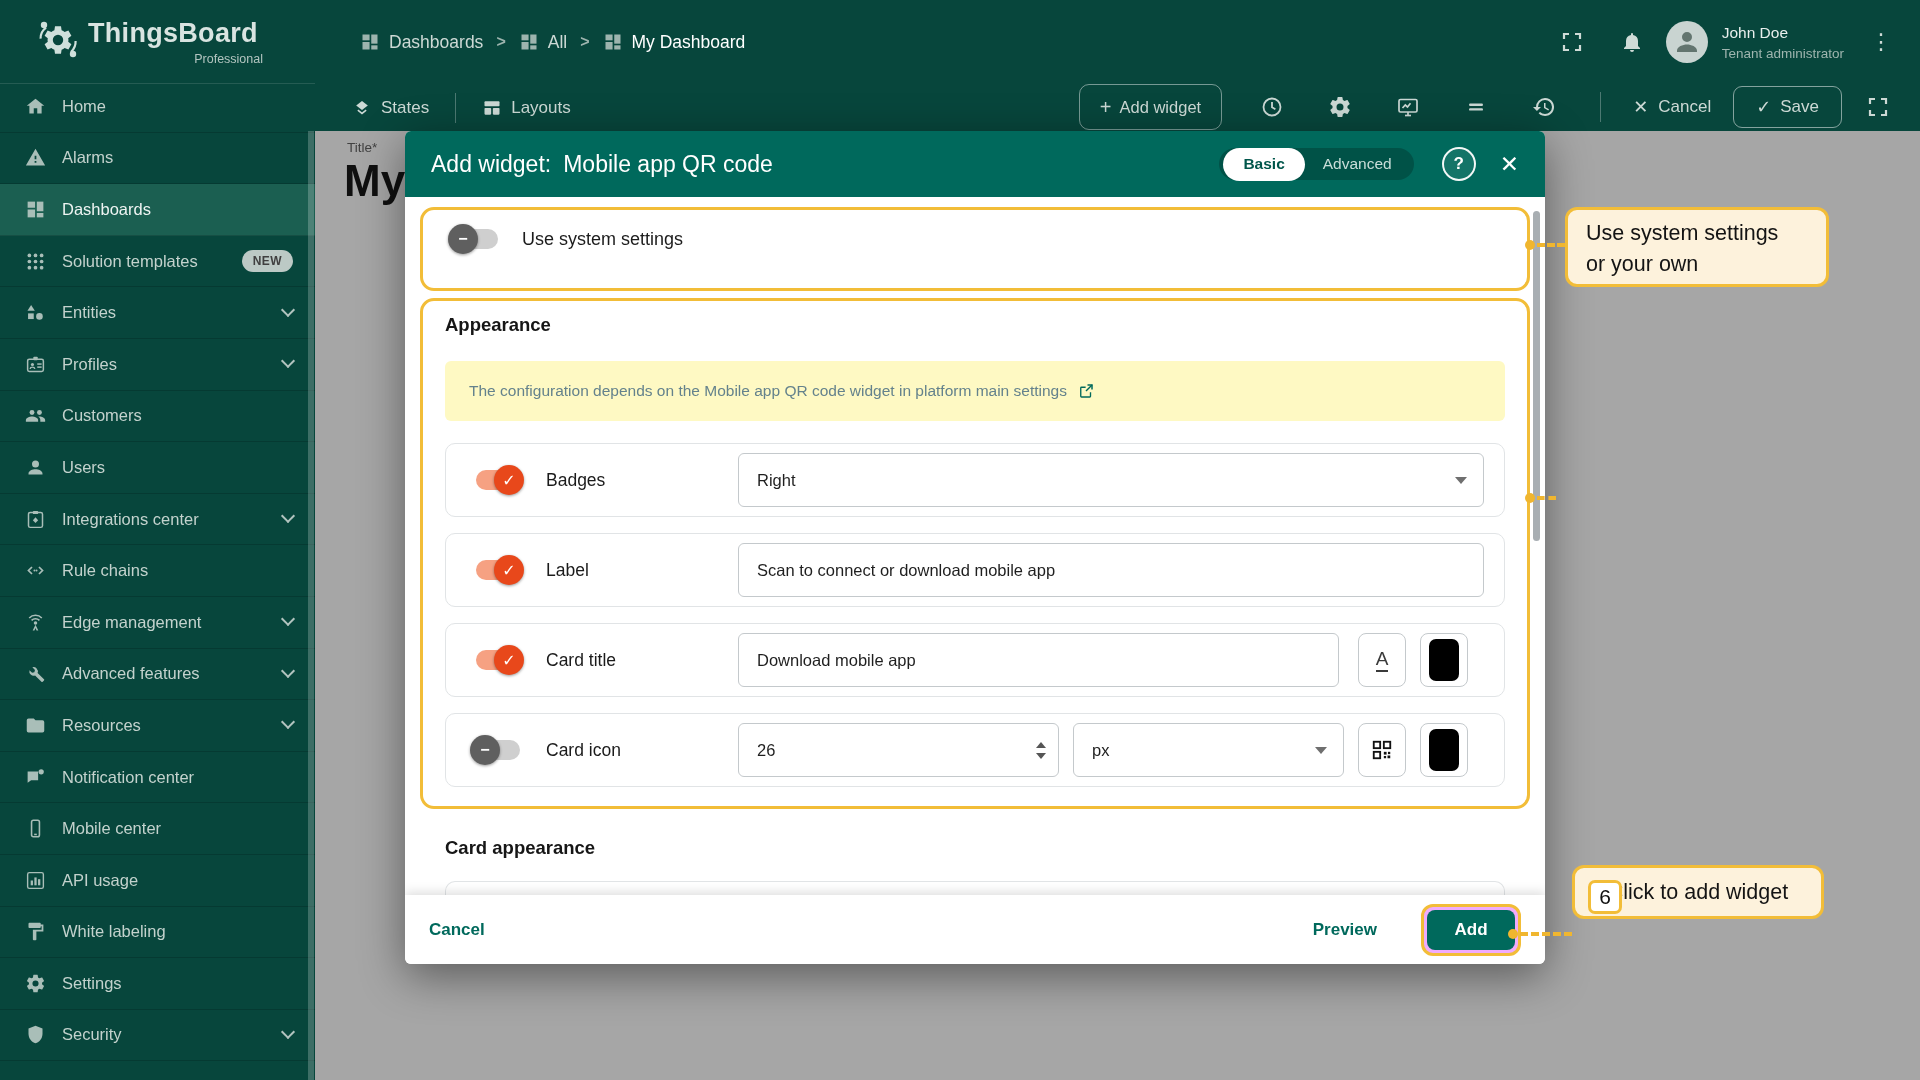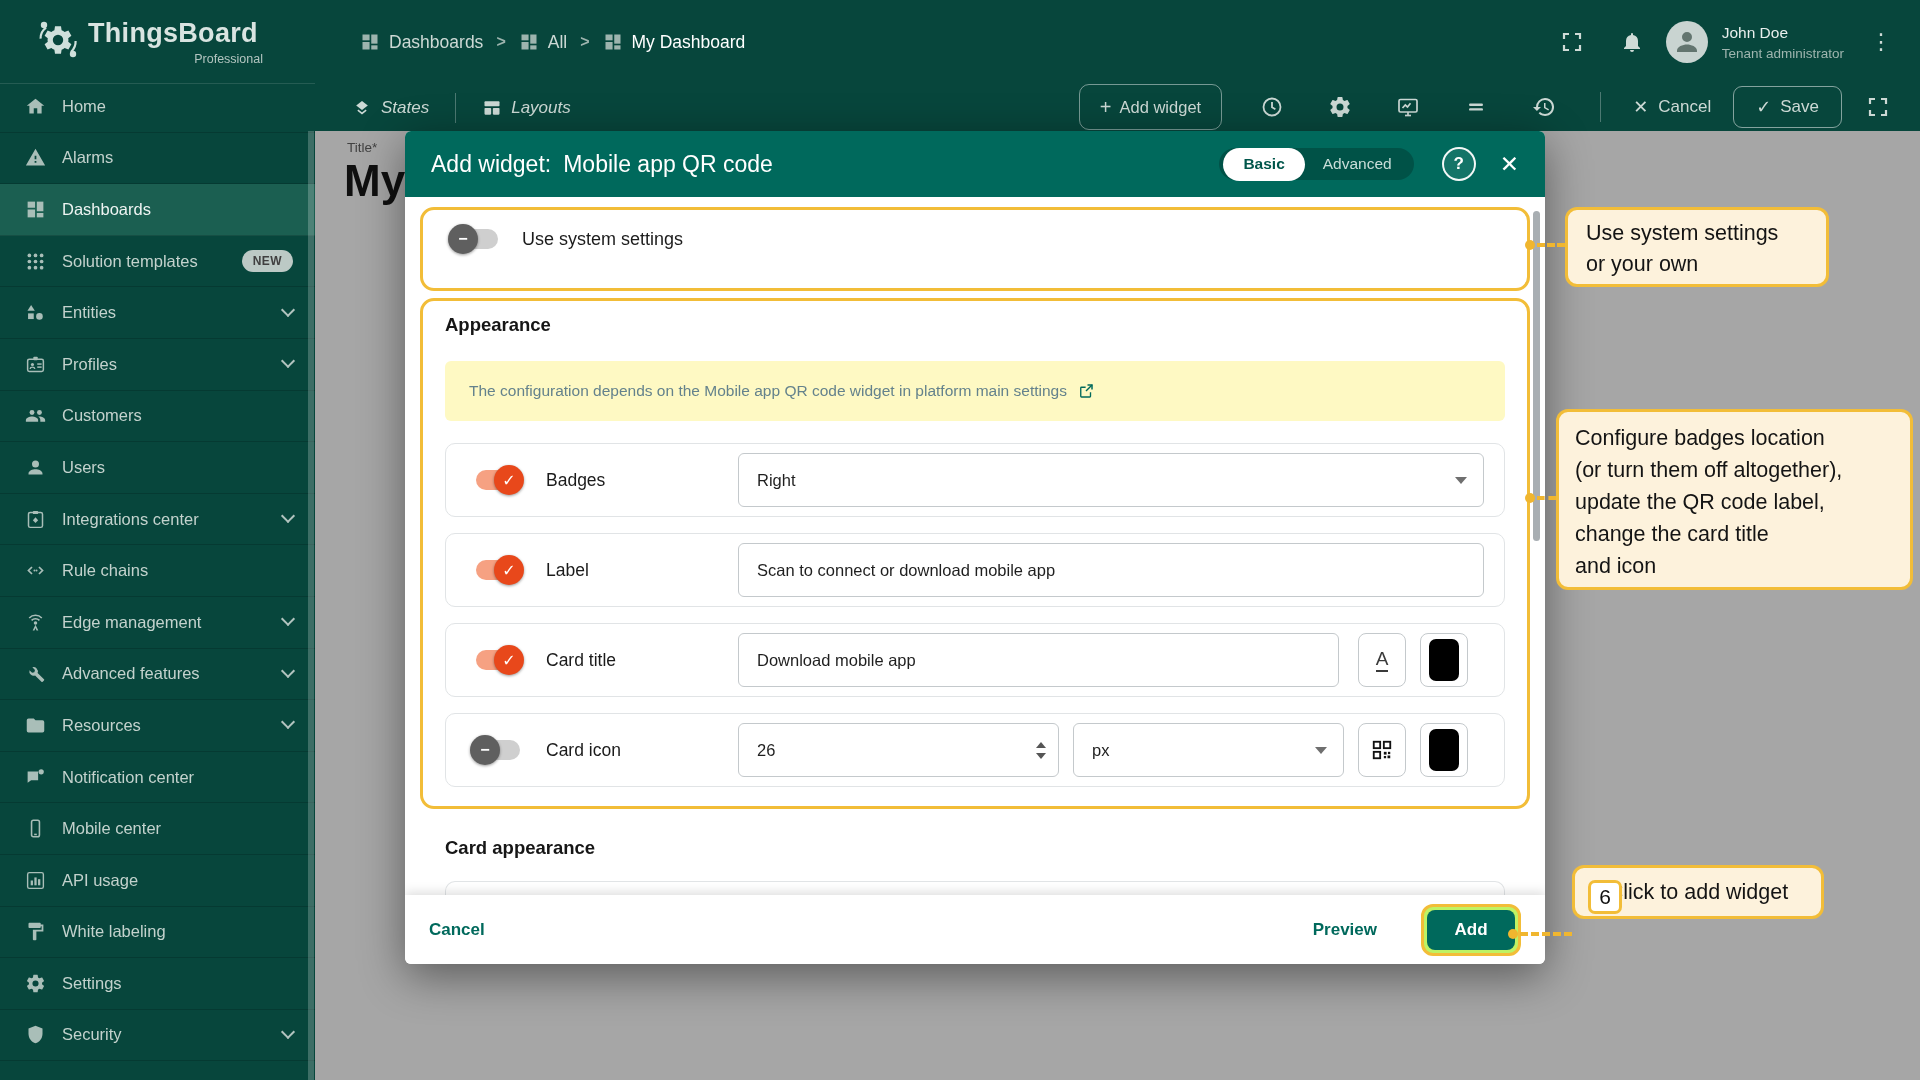--- a/index.html
+++ b/index.html
@@ -33,21 +33,21 @@
   .crumb svg{width:20px;height:20px;color:#9db4ae;}
   .crumb-sep{font-size:16px;font-weight:bold;color:#9db4ae;}
   .crumb.current{color:#fff;}
   .userzone{position:absolute;right:0;top:0;height:84px;display:flex;align-items:center;color:#cfdbd7;}
   .avatar{width:42px;height:42px;border-radius:50%;background:#c9d4d1;display:flex;align-items:center;justify-content:center;color:#63756f;}
   .avatar svg{width:30px;height:30px;}
   .uname{font-size:15.5px;color:#e8efed;}
   .urole{font-size:13.5px;color:#9fb5af;margin-top:4px;}
 
   .toolbar{left:315px;top:84px;width:1605px;height:47px;background:#07463c;z-index:1;color:#ccd9d5;}
-  .tb-left{position:absolute;left:37px;top:0;height:47px;display:flex;align-items:center;gap:4px;font-style:italic;}
+  .tb-left{position:absolute;left:37px;top:0;height:47px;display:flex;align-items:center;gap:4px;}
   .tb-item{display:flex;align-items:center;gap:9px;font-size:17px;}
   .tb-item svg{width:20px;height:20px;}
   .tb-div{width:1px;height:30px;background:rgba(255,255,255,.28);margin:0 22px;}
   .tb-right{position:absolute;right:18px;top:-13px;height:72px;display:flex;align-items:center;}
   .tb-icon{width:24px;height:24px;margin:0 22px;display:flex;align-items:center;justify-content:center;}
   .tb-icon svg{width:24px;height:24px;}
   .btn-ghost{display:flex;align-items:center;gap:8px;border:1px solid rgba(255,255,255,.45);border-radius:10px;
              height:46px;padding:0 20px;font-size:16.5px;}
   .glyph-plus{font-size:20px;}
   .cancel-link{display:flex;align-items:center;gap:10px;font-size:17px;margin:0 10px;}
@@ -100,21 +100,21 @@
   .switch.on .thumb{left:22px;background:#e8481b;}
 
   .hint{position:absolute;left:40px;top:230px;width:1060px;height:60px;background:#fef9c3;border-radius:6px;
         display:flex;align-items:center;padding:0 24px;font-size:15.5px;color:#64828c;}
   .hint svg{width:18px;height:18px;margin-left:10px;color:#00695c;}
   .sec-h{position:absolute;left:40px;font-size:18.5px;font-weight:600;color:#161616;}
 
   .m-foot{position:absolute;left:0;top:764px;width:100%;height:69px;background:#fff;
           box-shadow:0 -3px 10px rgba(0,0,0,.13);display:flex;align-items:center;padding:0 24px;z-index:6;}
   .link-btn{font-size:17px;font-weight:bold;color:#00695c;}
-  .add-ring{margin-left:44px;border:3px solid #f2bd38;border-radius:12px;padding:3px;background:#bef264;}
+  .add-ring{margin-left:44px;border:3px solid #f2bd38;border-radius:12px;padding:3px;background:#f0abfc;}
   .add-btn{width:88px;height:40px;background:#00695c;border-radius:8px;color:#fff;font-size:17px;font-weight:600;
            display:flex;align-items:center;justify-content:center;}
   .m-scroll{position:absolute;right:5px;top:80px;width:7px;height:330px;background:#a8aeb2;border-radius:4px;}
 
   
   .callout{position:absolute;background:#fdf2dc;border:3.5px solid #f2bd38;border-radius:12px;color:#141414;
            z-index:9;font-size:21.5px;}
   .dash{position:absolute;border-top:4px dashed #f0b62f;z-index:8;}
   .dot{position:absolute;width:10px;height:10px;border-radius:50%;background:#f0b62f;z-index:8;}
   .step-badge{position:absolute;width:34px;height:34px;background:#fff;border:3px solid #f2bd38;border-radius:7px;
@@ -615,24 +615,17 @@
   <div class="dash" style="left:1537px;top:496px;width:19px;"></div>
 
   <div class="dot" style="left:1508px;top:929px;"></div>
   <div class="dash" style="left:1520px;top:932px;width:52px;"></div>
 
   <div class="callout" style="left:1565px;top:207px;width:264px;height:80px;padding:8px 18px;line-height:31px;">
     <div>Use system settings</div>
     <div>or your own</div>
   </div>
 
-  <div class="callout" style="left:1556px;top:409px;width:357px;height:181px;padding:10px 16px;line-height:32px;">
-    <div>Configure badges location</div>
-    <div>(or turn them off altogether),</div>
-    <div>update the QR code label,</div>
-    <div>change the card title</div>
-    <div>and icon</div>
-  </div>
 
   <div class="step-badge" style="left:1588px;top:880px;">6</div>
   <div class="callout" style="left:1572px;top:865px;width:252px;height:54px;display:flex;align-items:center;justify-content:center;">Click to add widget</div>
 
 </div>
 
 </body></html>

